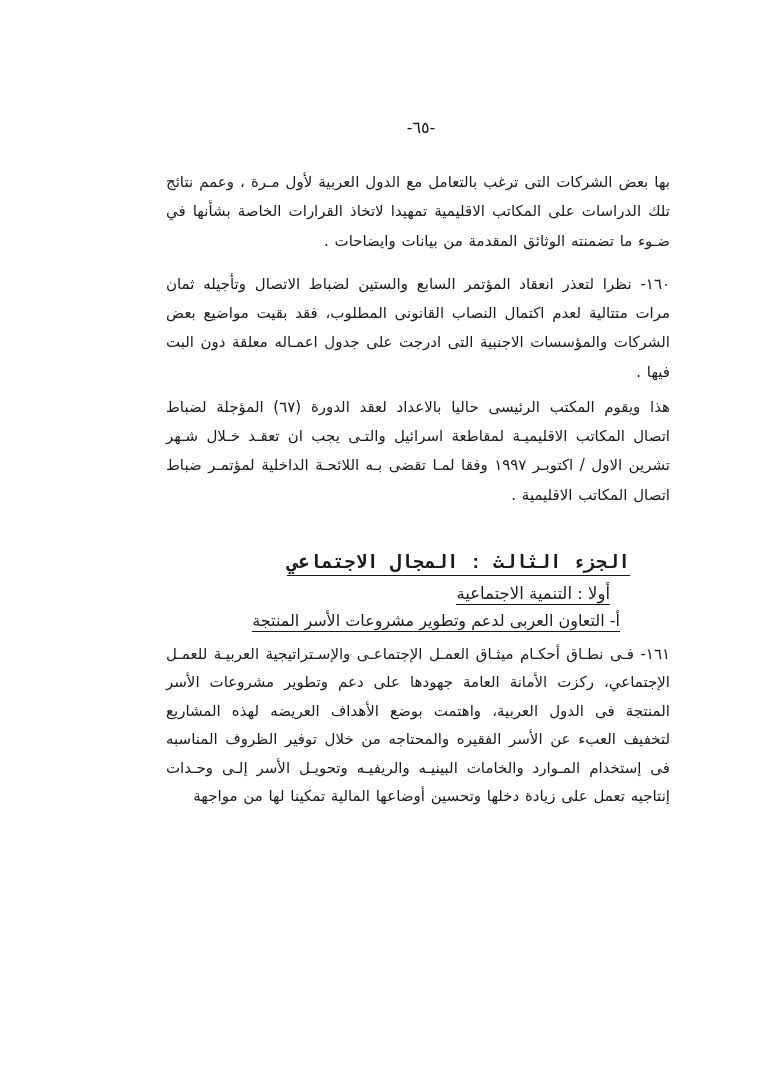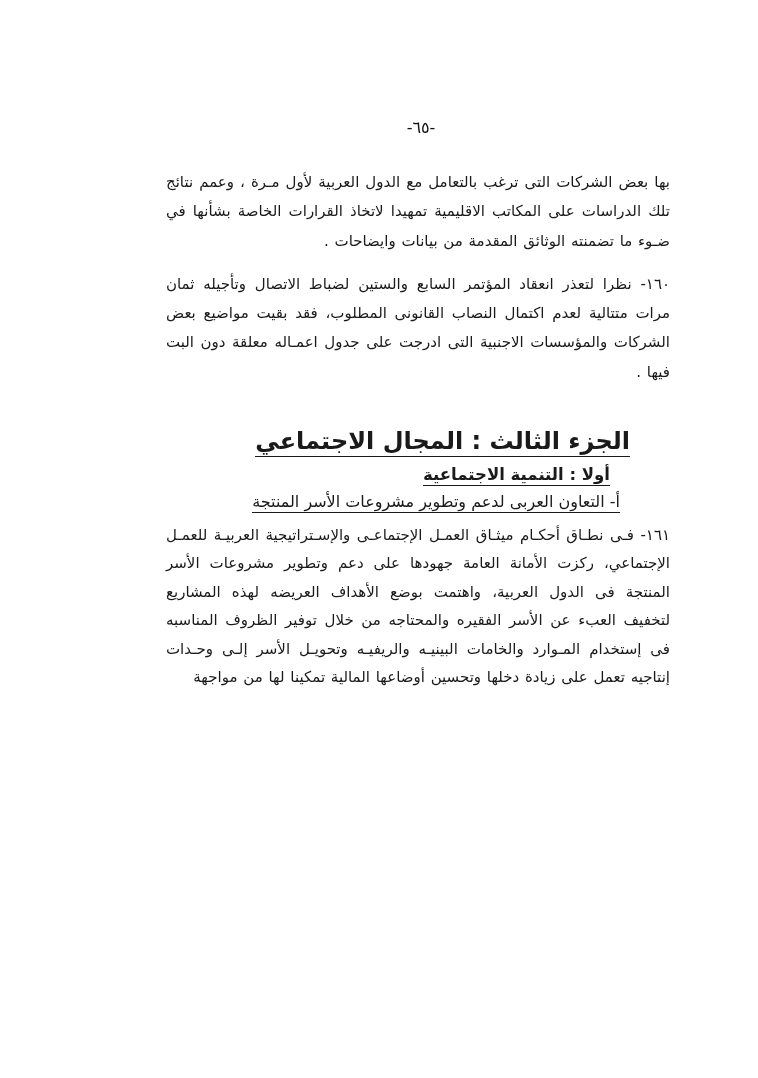--- a/index.html
+++ b/index.html
@@ -51,30 +51,31 @@
   .para.block-2 {
     margin-top: 14px;
   }
   .para.block-3 {
     margin-top: 6px;
   }
   .spacer-lg {
     height: 38px;
   }
   .heading-main {
-    font-size: 24px;
+    font-size: 19px;
     font-weight: bold;
     text-align: left;
     margin: 0 0 10px 0;
     padding-right: 40px;
     letter-spacing: 0;
+    font-family: Liberation Mono, monospace;
   }
   .heading-sub {
     font-size: 16.5px;
-    font-weight: bold;
+    font-weight: normal;
     text-align: center;
     margin: 0 0 8px 0;
     padding-right: 60px;
   }
   .heading-sub .ul {
     border-bottom: 1.2px solid #1a1a1a;
     padding-bottom: 1px;
   }
   .heading-third {
     font-size: 16px;
@@ -101,20 +102,21 @@
 <div class="page">
 
   <div class="page-number">-٦٥-</div>
 
   <div class="content">
 
     <p class="para">بها بعض الشركات التى ترغب بالتعامل مع الدول العربية لأول مـرة ، وعمم نتائج تلك الدراسات على المكاتب الاقليمية تمهيدا لاتخاذ القرارات الخاصة بشأنها في ضـوء ما تضمنته الوثائق المقدمة من بيانات وايضاحات .</p>
 
     <p class="para block-2">١٦٠- نظرا لتعذر انعقاد المؤتمر السابع والستين لضباط الاتصال وتأجيله ثمان مرات متتالية لعدم اكتمال النصاب القانونى المطلوب، فقد بقيت مواضيع بعض الشركات والمؤسسات الاجنبية التى ادرجت على جدول اعمـاله معلقة دون البت فيها .</p>
 
+    <p class="para block-3">هذا ويقوم المكتب الرئيسى حاليا بالاعداد لعقد الدورة (٦٧) المؤجلة لضباط اتصال المكاتب الاقليميـة لمقاطعة اسرائيل والتـى يجب ان تعقـد خـلال شـهر تشرين الاول / اكتوبـر ١٩٩٧ وفقا لمـا تقضى بـه اللائحـة الداخلية لمؤتمـر ضباط اتصال المكاتب الاقليمية .</p>
 
     <div class="spacer-lg"></div>
 
     <h1 class="heading-main"><span class="ul-partial">الجزء الثالث : المجال الاجتماعي</span></h1>
 
     <h2 class="heading-sub"><span class="ul">أولا : التنمية الاجتماعية</span></h2>
 
     <h3 class="heading-third"><span class="ul">أ- التعاون العربى لدعم وتطوير مشروعات الأسر المنتجة</span></h3>
 
     <p class="para tight">١٦١- فـى نطـاق أحكـام ميثـاق العمـل الإجتماعـى والإسـتراتيجية العربيـة للعمـل الإجتماعي، ركزت الأمانة العامة جهودها على دعم وتطوير مشروعات الأسر المنتجة فى الدول العربية، واهتمت بوضع الأهداف العريضه لهذه المشاريع لتخفيف العبء عن الأسر الفقيره والمحتاجه من خلال توفير الظروف المناسبه فى إستخدام المـوارد والخامات البينيـه والريفيـه وتحويـل الأسر إلـى وحـدات إنتاجيه تعمل على زيادة دخلها وتحسين أوضاعها المالية تمكينا لها من مواجهة</p>

